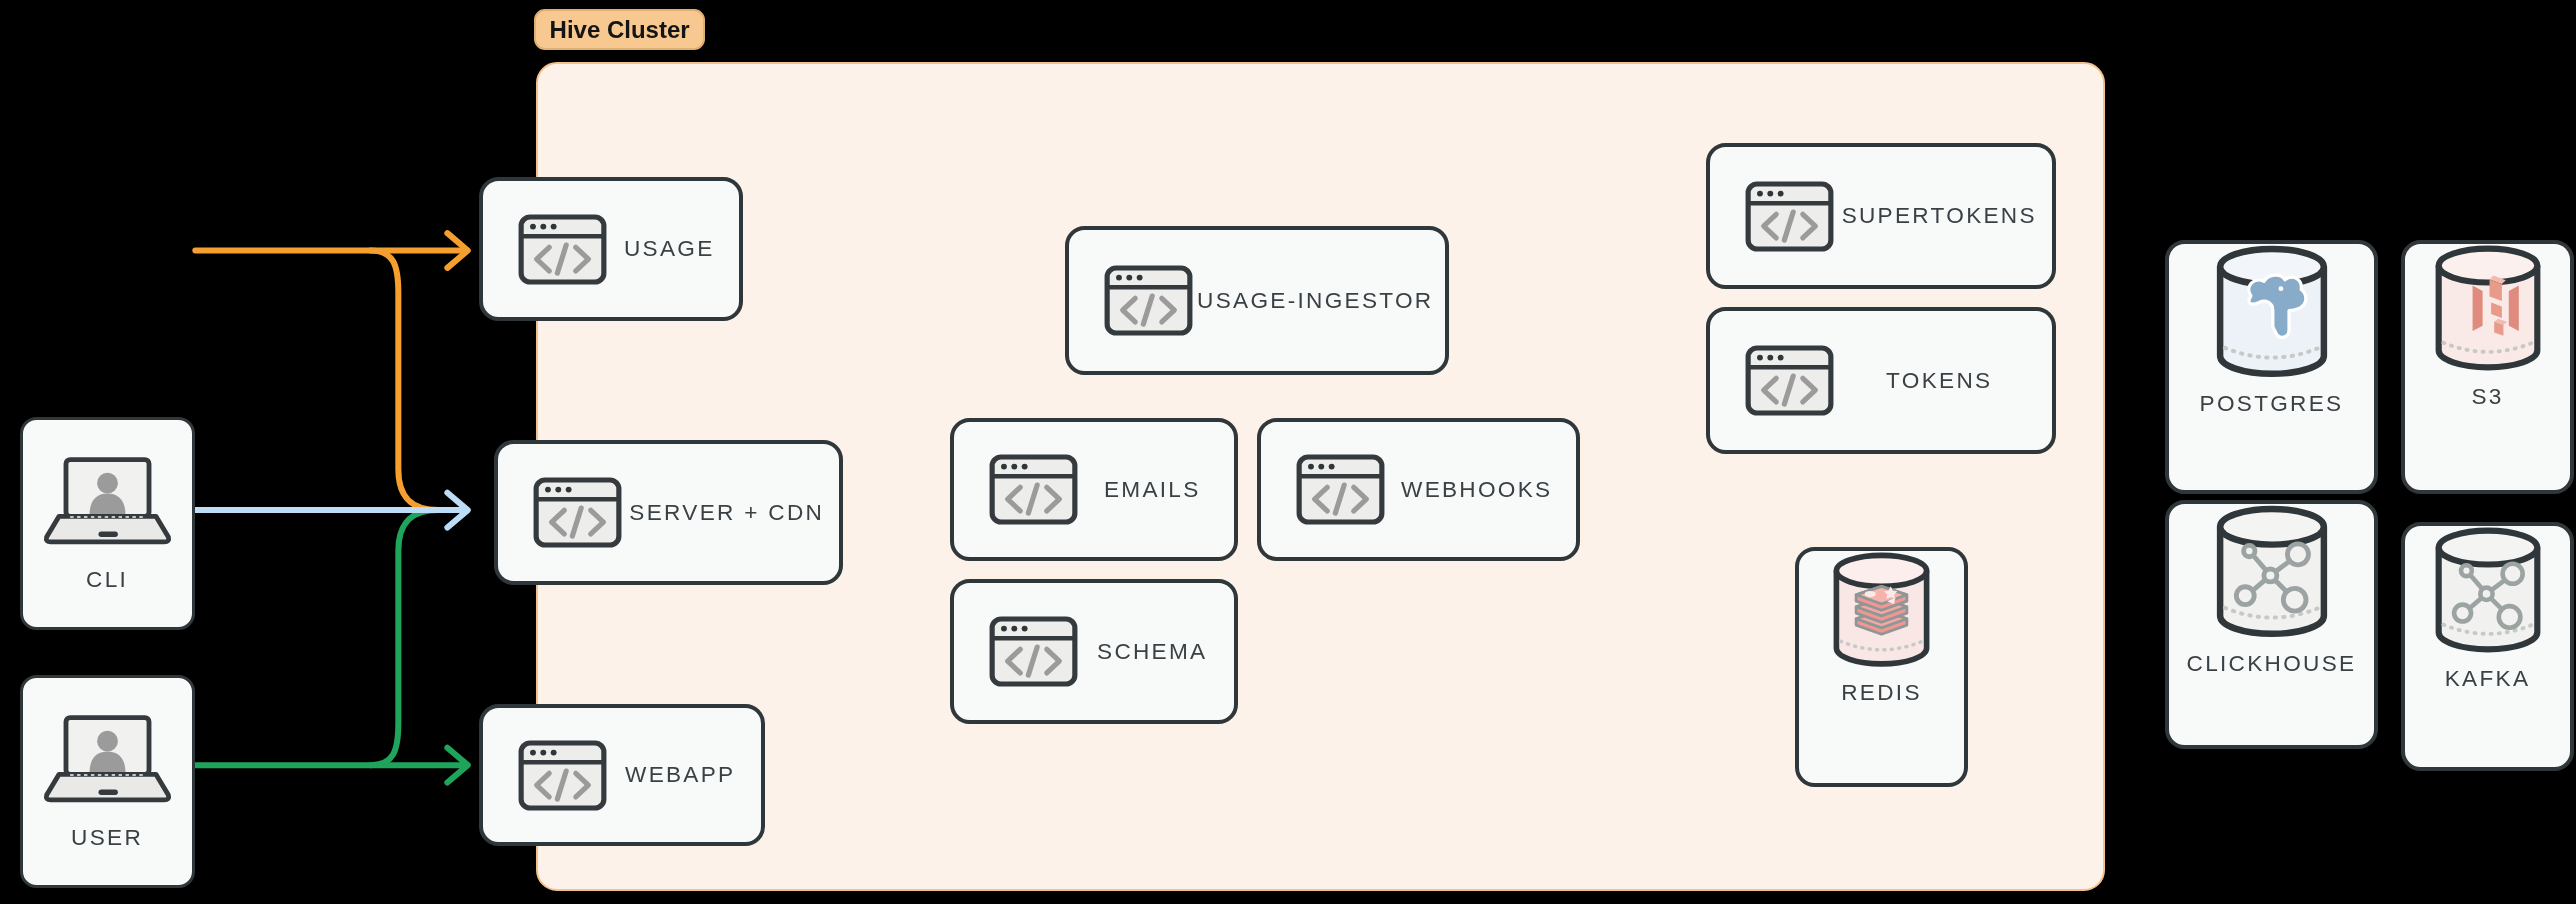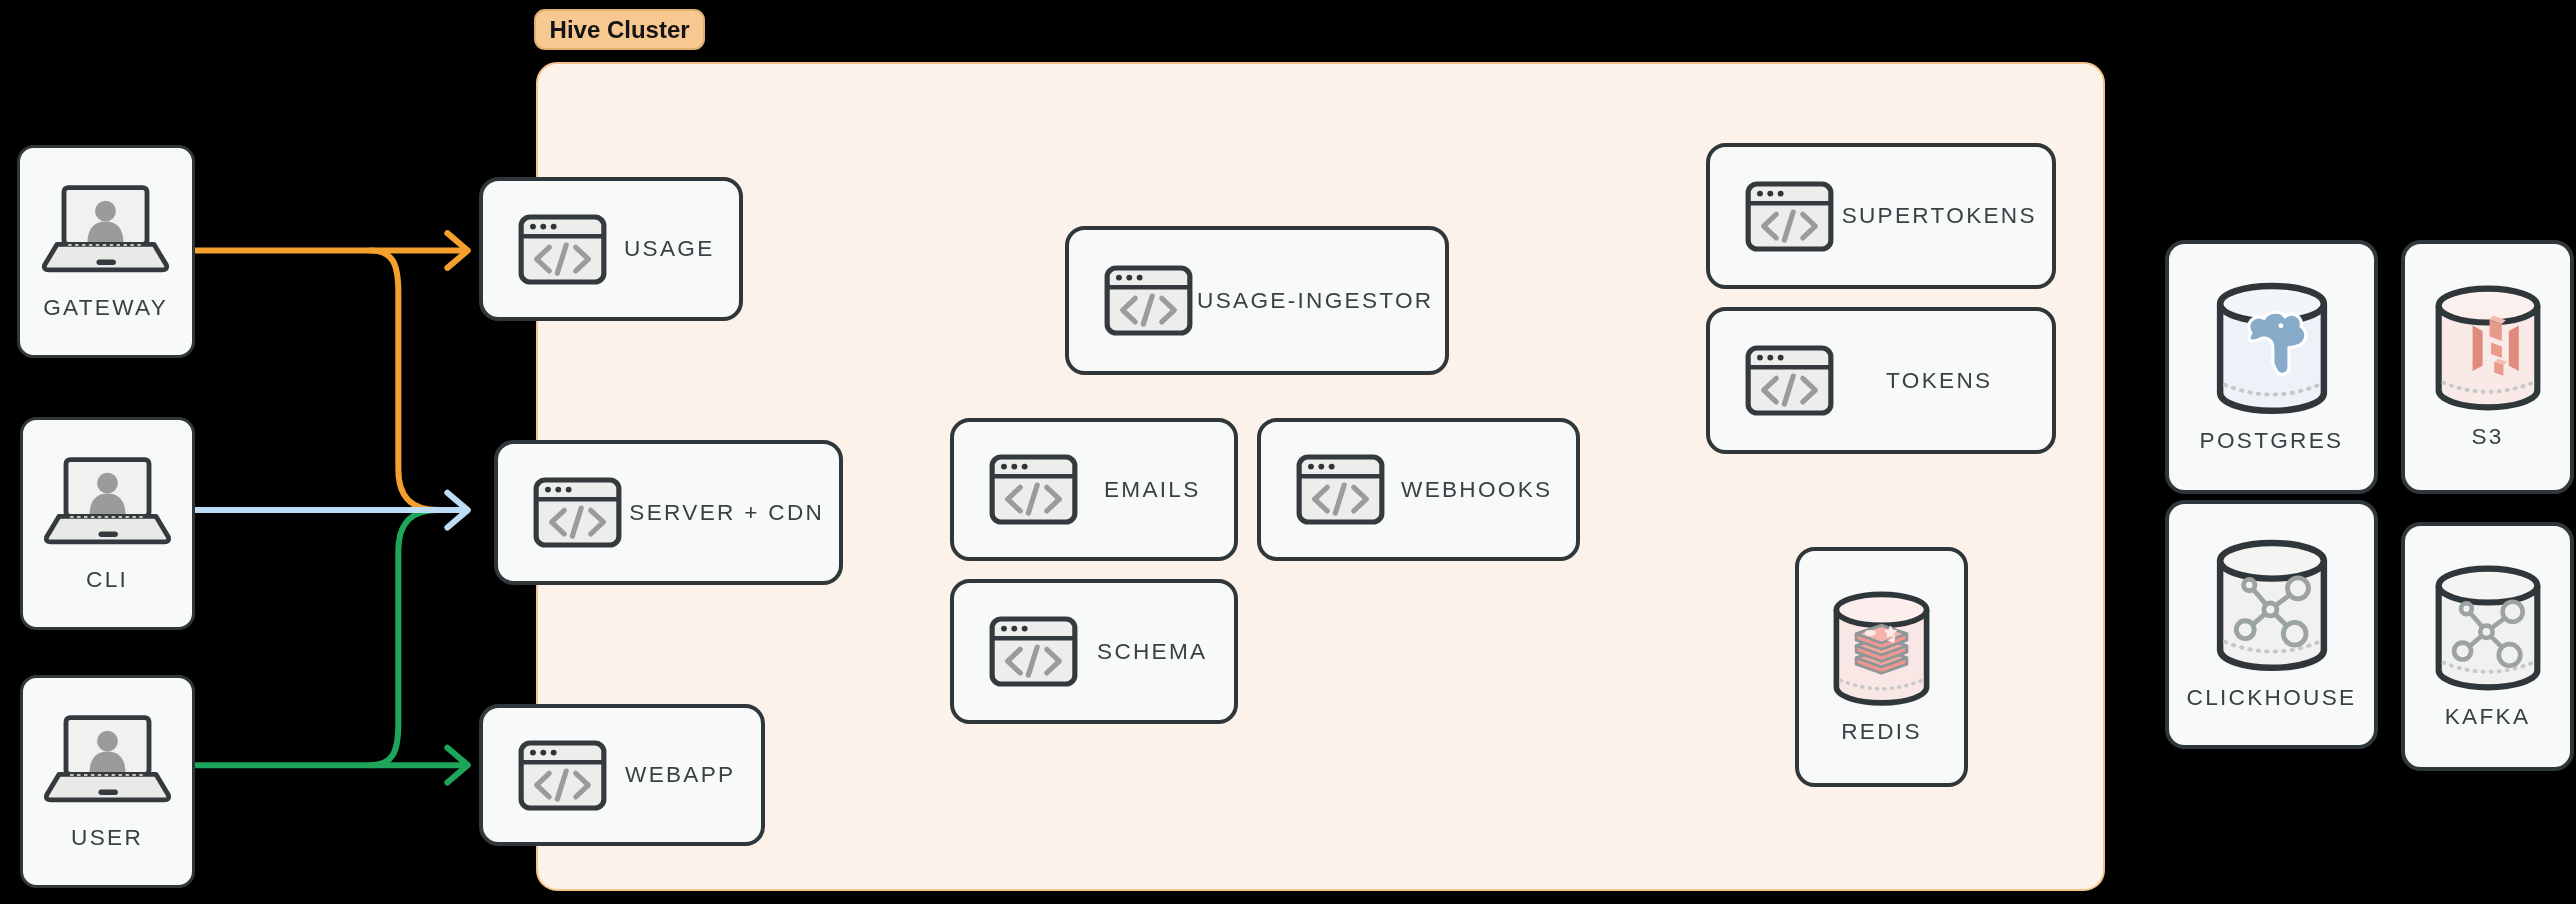--- a/index.html
+++ b/index.html
@@ -11,21 +11,21 @@
   .cluster-label{position:absolute;left:534px;top:9px;background:#F7C88F;border:2.3px solid #E2AF72;
            border-radius:11px;padding:4.5px 13.6px;font-size:24px;font-weight:bold;color:#141414;z-index:3;}
   
   .arrows{position:absolute;left:0;top:0;z-index:1;pointer-events:none;}
   
   .node{position:absolute;background:#F8F9F9;border:4.5px solid #30373A;border-radius:19.6px;
         box-sizing:border-box;display:flex;align-items:center;z-index:2;}
   .client{flex-direction:column;justify-content:center;gap:16.6px;border-width:3.8px;border-radius:16.6px;}
   .service{padding-left:35px;padding-right:7.5px;}
   .service .nlabel{flex:1;text-align:center;}
-  .db{flex-direction:column;justify-content:center;gap:9px;}
+  .db{flex-direction:column;justify-content:flex-start;gap:9px;}
   .nlabel{font-size:22.6px;letter-spacing:2.3px;color:#3A4145;white-space:nowrap;}
   .icon{flex:none;display:block;}
 </style>
 </head>
 <body>
 
 <svg width="0" height="0" style="position:absolute" aria-hidden="true">
 <defs>
   <symbol id="sym-laptop" viewBox="0 0 200 140">
     <rect x="40" y="8" width="120" height="82" rx="6" fill="#F1F1F0" stroke="#343A3D" stroke-width="7"></rect>
@@ -124,26 +124,20 @@
     <path d="M258 332 H612" fill="none" stroke="#F5A02E" stroke-width="8" stroke-linecap="round"></path>
     <path d="M592 309 L619 332 L592 355" fill="none" stroke="#F5A02E" stroke-width="8" stroke-linecap="round" stroke-linejoin="round"></path>
 
     <path d="M258 676 H612" fill="none" stroke="#BDDCF5" stroke-width="8" stroke-linecap="round"></path>
     <path d="M592 653 L619 676 L592 699" fill="none" stroke="#BDDCF5" stroke-width="8" stroke-linecap="round" stroke-linejoin="round"></path>
 
     <path d="M258 1014 H612" fill="none" stroke="#1FA55B" stroke-width="8" stroke-linecap="round"></path>
     <path d="M592 991 L619 1014 L592 1037" fill="none" stroke="#1FA55B" stroke-width="8" stroke-linecap="round" stroke-linejoin="round"></path>
   </svg>
 
-  <div class="node client" style="left:16.6px;top:145px;width:178px;height:213px">
-    <svg class="icon" width="139" height="97" viewBox="0 0 184 129">
-        <use href="#sym-laptop"></use>
-      </svg>
-    <div class="nlabel">GATEWAY</div>
-  </div>
   <div class="node client" style="left:19.6px;top:417px;width:175px;height:213px">
     <svg class="icon" width="139" height="97" viewBox="0 0 184 129">
         <use href="#sym-laptop"></use>
       </svg>
     <div class="nlabel">CLI</div>
   </div>
   <div class="node client" style="left:19.6px;top:675px;width:175px;height:213px">
     <svg class="icon" width="139" height="97" viewBox="0 0 184 129">
         <use href="#sym-laptop"></use>
       </svg>

